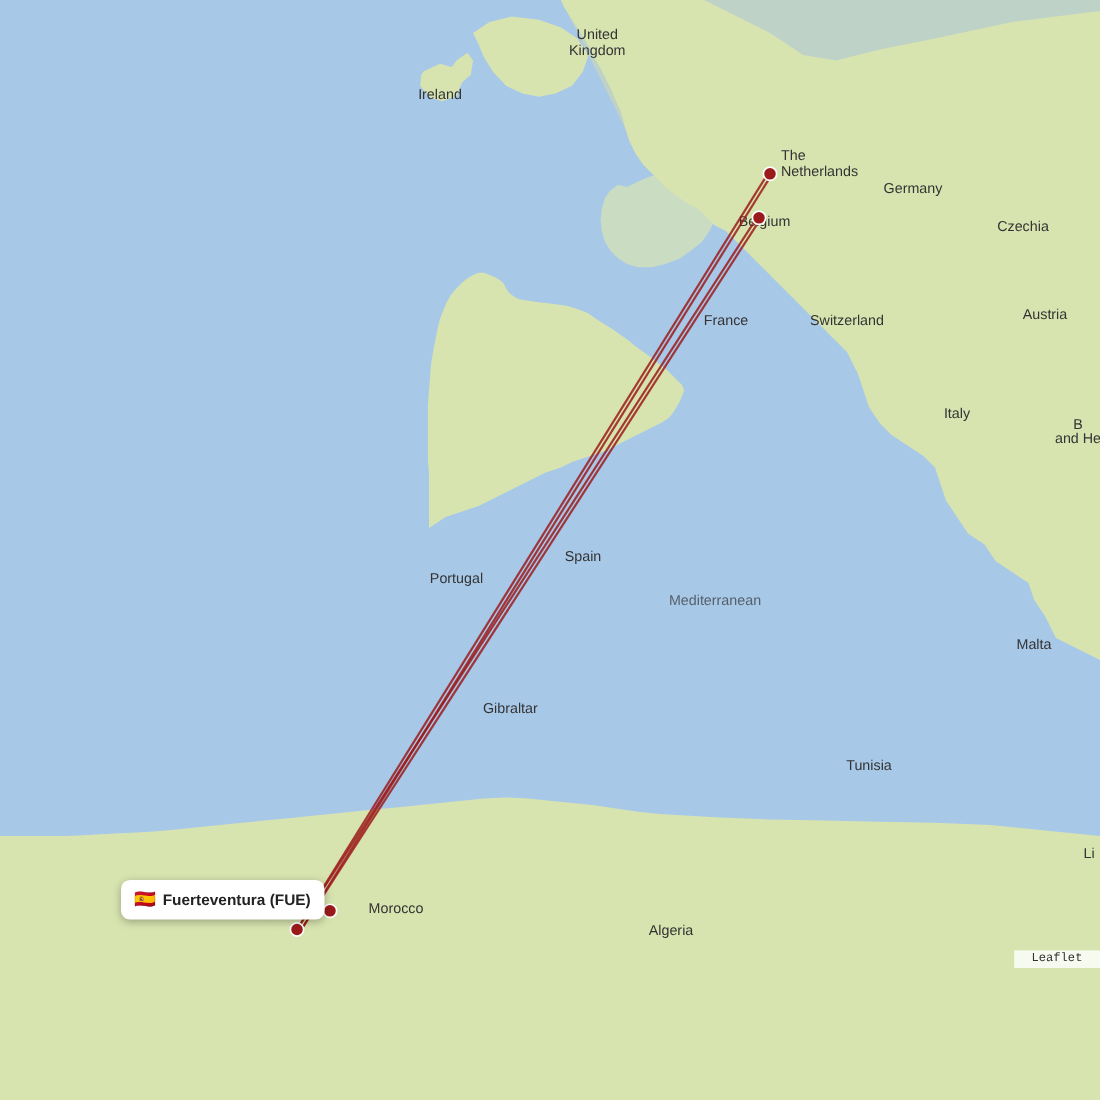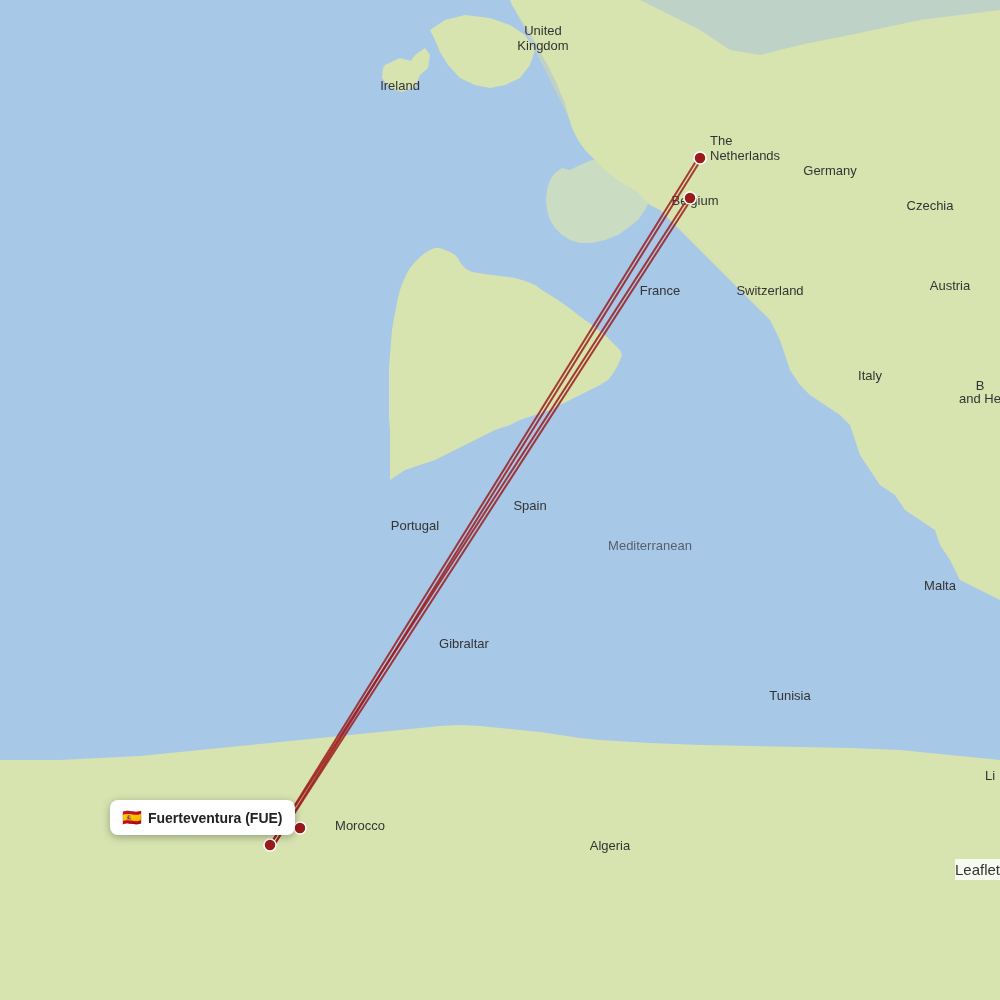--- a/index.html
+++ b/index.html
@@ -44,23 +44,24 @@
       font-size: 14px;
       font-weight: 600;
       color: #222;
       white-space: nowrap;
     }
     .leaflet-attribution {
       position: absolute;
       bottom: 0;
       right: 0;
       background: rgba(255,255,255,0.8);
-      padding: 2px 0;
-      font-size: 15px;
+      padding: 2px 16px;
+      font-size: 11px;
       color: #333;
+      font-family: Liberation Mono, monospace;
     }
   </style>
 </head>
 <body>
 
 <div id="map-container">
   <svg id="map-svg" viewBox="0 0 1000 1000" xmlns="http://www.w3.org/2000/svg">
 
     <rect width="1000" height="1000" fill="#a8c8e8"></rect>
 

